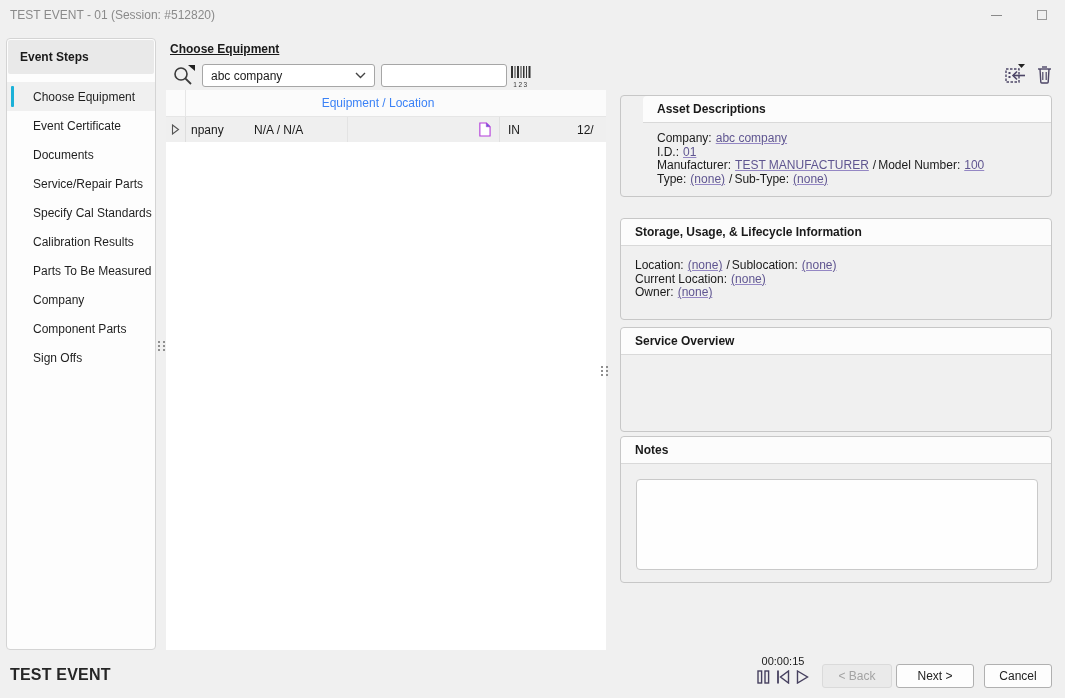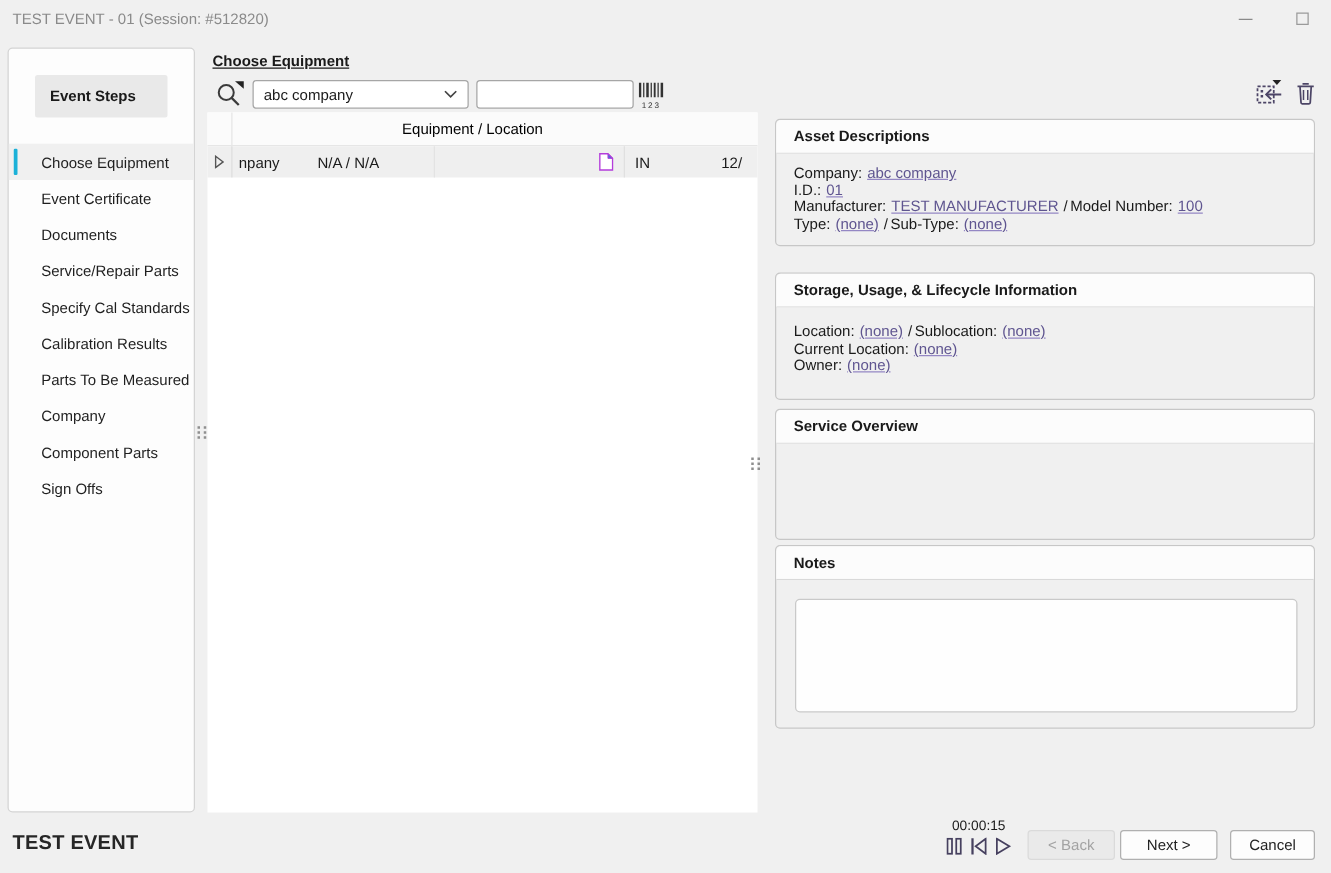--- a/index.html
+++ b/index.html
@@ -18,21 +18,21 @@
   .win-controls { position:absolute; right:0; top:0; height:30px; display:flex; }
   .win-btn { width:46px; height:30px; display:flex; align-items:center; justify-content:center; cursor:default; }
   .min-glyph { width:11px; height:0; border-top:1px solid #8a8a8a; display:block; }
   .max-glyph { width:10px; height:10px; border:1px solid #9a9a9a; display:block; }
   
   .sidebar {
     position:absolute; left:6px; top:38px; width:150px; height:612px;
     background:#fdfdfd; border:1px solid #d4d4d4; border-radius:4px;
   }
   .sidebar-header {
-    margin:21px; background:#e9e9e9; border-radius:2px;
+    margin:1px; background:#e9e9e9; border-radius:2px;
     font-weight:bold; font-size:12px; padding:10px 12px; color:#1a1a1a;
   }
   .side-items { margin-top:8px; }
   .side-item {
     position:relative; height:29px; display:flex; align-items:center;
     padding-left:26px; font-size:12px; color:#1f1f1f; cursor:default;
   }
   .side-item.selected { background:#f0f0f0; }
   .sel-bar {
     position:absolute; left:4px; top:4px; width:3px; height:21px;
@@ -65,21 +65,21 @@
   
   .table-area {
     position:absolute; left:166px; top:90px; width:440px; height:560px;
     background:#ffffff;
   }
   .tbl-header {
     height:27px; background:#fbfbfb; border-bottom:1px solid #e6e6e6;
     display:flex; align-items:center;
   }
   .tbl-header .exp-col { width:20px; height:100%; border-right:1px solid #e6e6e6; }
-  .tbl-header .hdr-label { flex:1; text-align:center; font-size:12px; color:#000000; padding-right:36px; }
+  .tbl-header .hdr-label { flex:1; text-align:center; font-size:12px; color:#3b82f6; padding-right:36px; }
   .tbl-row { height:25px; background:#efefef; display:flex; align-items:center; font-size:12px; color:#1a1a1a; }
   .cell { height:100%; display:flex; align-items:center; overflow:hidden; white-space:nowrap; }
   .c-exp { width:20px; justify-content:center; border-right:1px solid #dedede; }
   .c-company { width:64px; padding-left:5px; }
   .c-loc { width:98px; padding-left:4px; border-right:1px solid #e3e3e3; }
   .c-empty { width:122px; }
   .c-icon { width:30px; justify-content:center; border-right:1px solid #e0e0e0; }
   .c-status { width:70px; padding-left:8px; }
   .c-date { width:36px; padding-left:7px; }
   
@@ -261,21 +261,21 @@
 
 <div class="dots" style="left:601px; top:366px;">
   <i></i>
     <i></i>
     <i></i>
     <i></i>
     <i></i>
     <i></i>
 </div>
 
-<div class="card" style="top:95px; height:102px;">
+<div class="card" style="top:95px; height:102px;padding-left:22px;">
   <div class="card-header">Asset Descriptions</div>
   <div class="card-body">
     <div class="row">
       <span>Company:</span><a class="lnk">abc company</a>
     </div>
     <div class="row">
       <span>I.D.:</span><a class="lnk">01</a>
     </div>
     <div class="row">
       <span>Manufacturer:</span><a class="lnk">TEST MANUFACTURER</a><span class="sep">/</span><span>Model Number:</span><a class="lnk">100</a>

